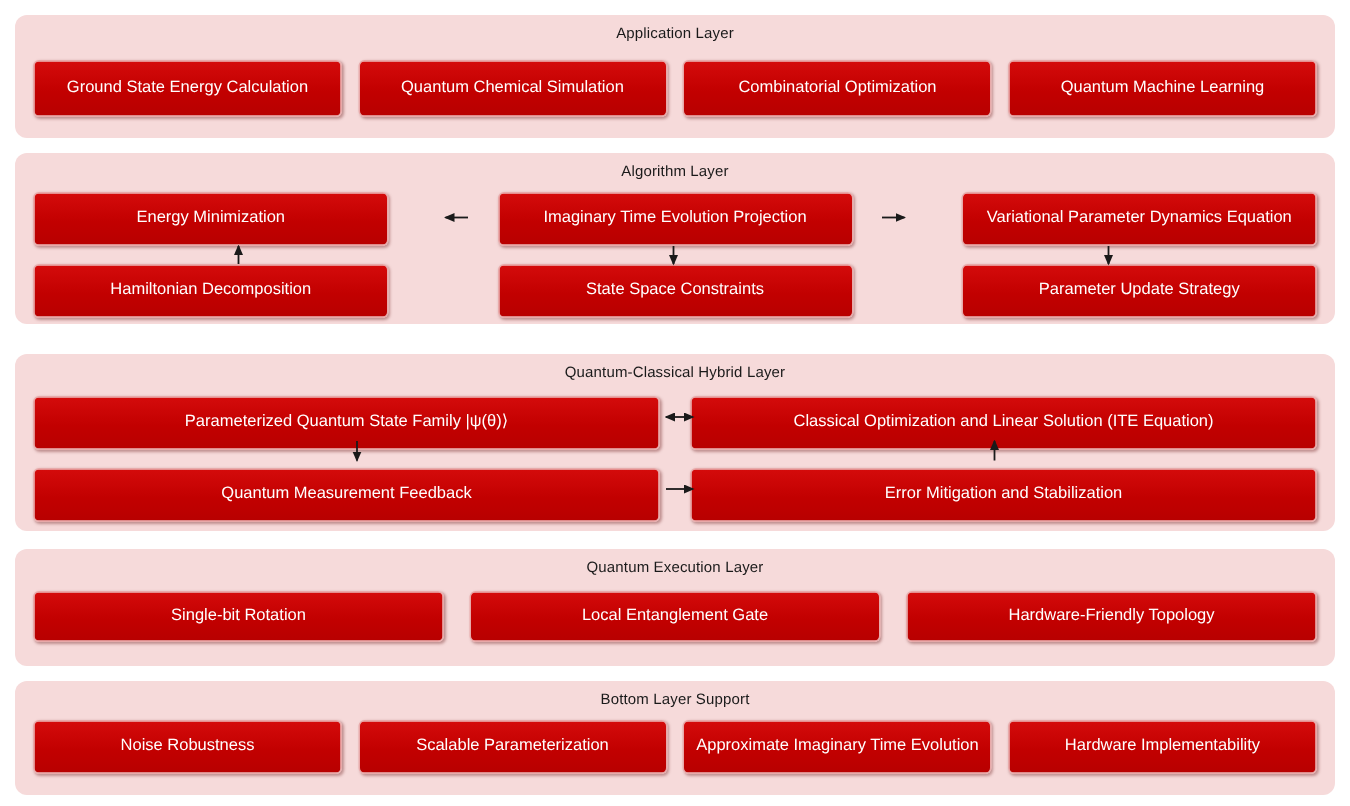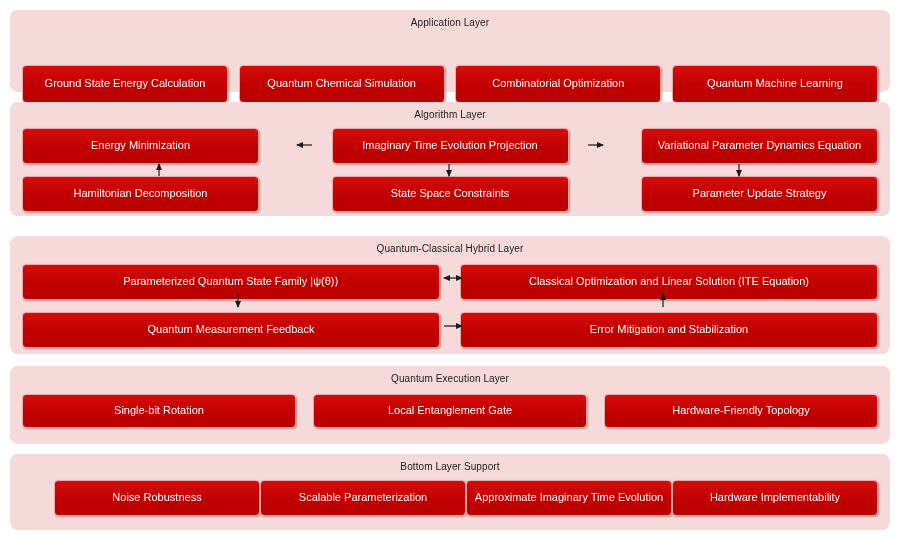--- a/index.html
+++ b/index.html
@@ -55,42 +55,42 @@
     justify-content: center;
     text-align: center;
     box-sizing: border-box;
     line-height: 1.25;
     padding: 2px 6px;
   }
 
   
   #layer-application { top: 10px; height: 82px; }
   #layer-application .boxes { top: 30px; }
-  #layer-application .node { width: 206px; height: 38px; margin-top: 25px; }
+  #layer-application .node { width: 206px; height: 38px; }
 
   
   #layer-algorithm { top: 102px; height: 114px; }
   #layer-algorithm .row-top { top: 26px; }
   #layer-algorithm .row-bottom { top: 74px; }
   #layer-algorithm .node { width: 237px; height: 36px; }
 
   
   #layer-hybrid { top: 236px; height: 118px; }
   #layer-hybrid .row-top { top: 28px; }
   #layer-hybrid .row-bottom { top: 76px; }
   #layer-hybrid .node { width: 418px; height: 36px; }
 
   
   #layer-execution { top: 366px; height: 78px; }
   #layer-execution .boxes { top: 28px; }
   #layer-execution .node { width: 274px; height: 34px; }
 
   
   #layer-bottom { top: 454px; height: 76px; }
-  #layer-bottom .boxes { top: 26px; justify-content: flex-end; }
+  #layer-bottom .boxes { top: 26px; }
   #layer-bottom .node { width: 206px; height: 36px; }
 
   .arrow-svg {
     position: absolute;
     top: 0; left: 0;
     width: 900px;
     height: 537px;
     pointer-events: none;
   }
 </style>

